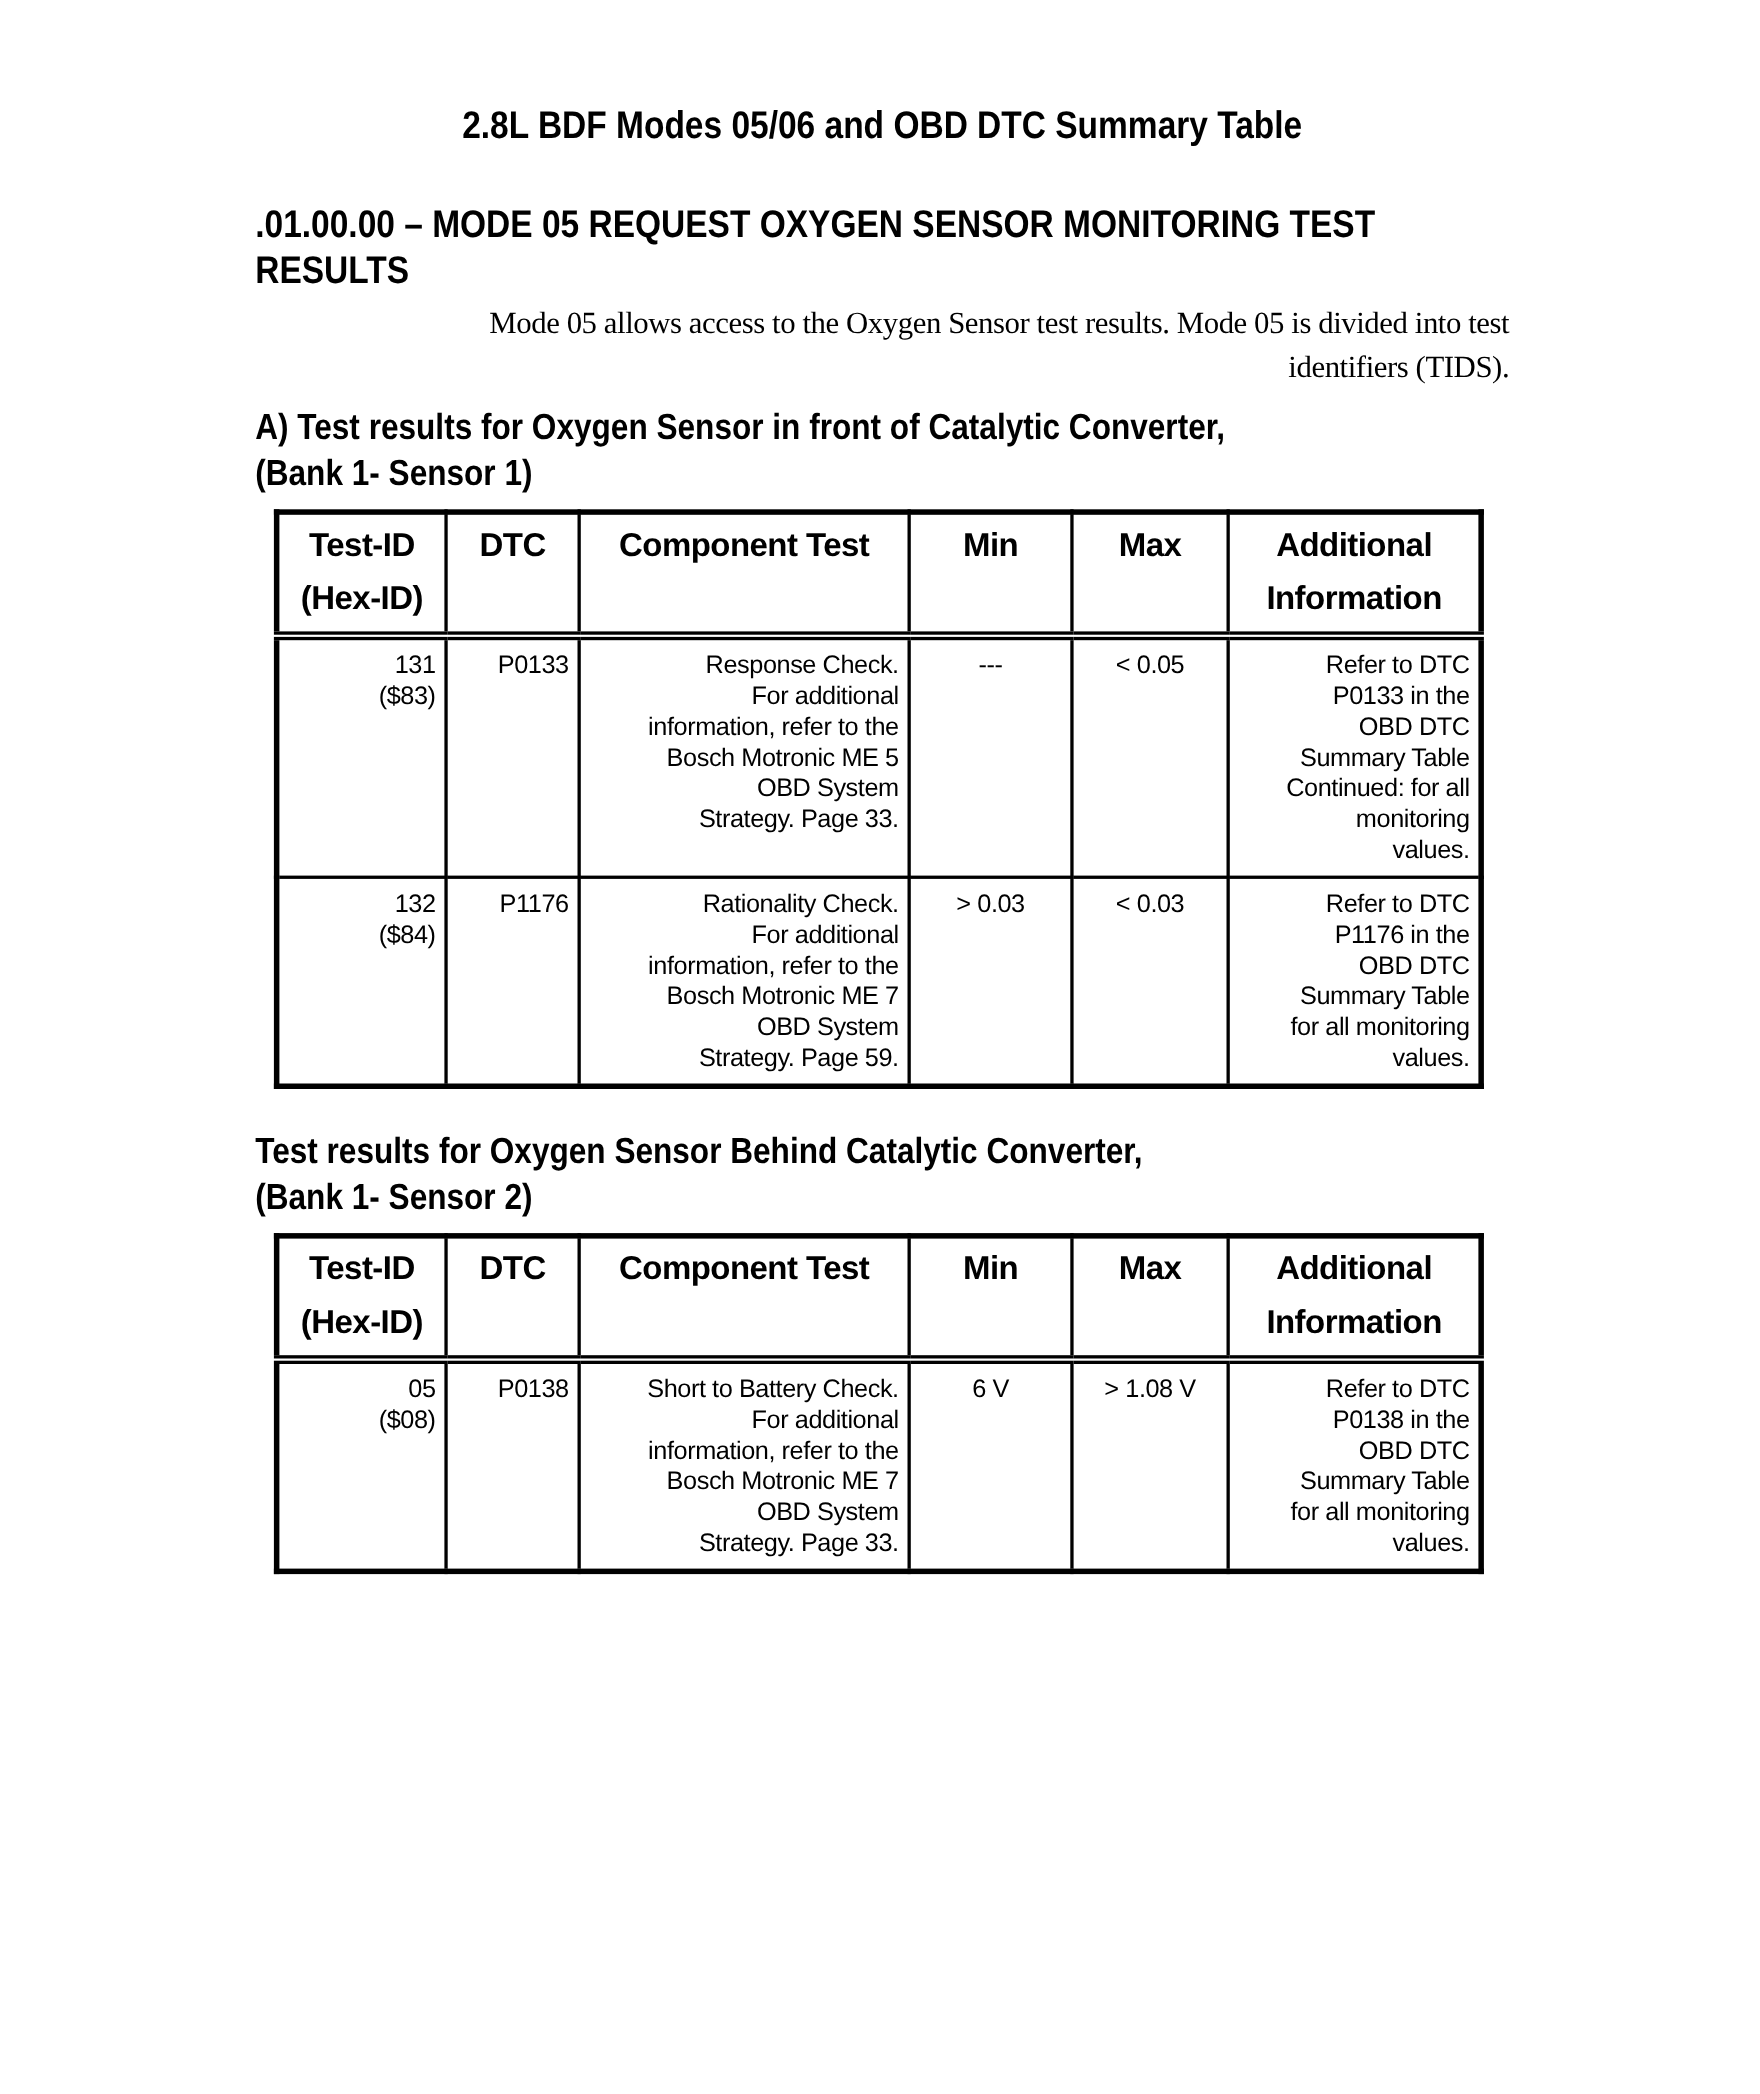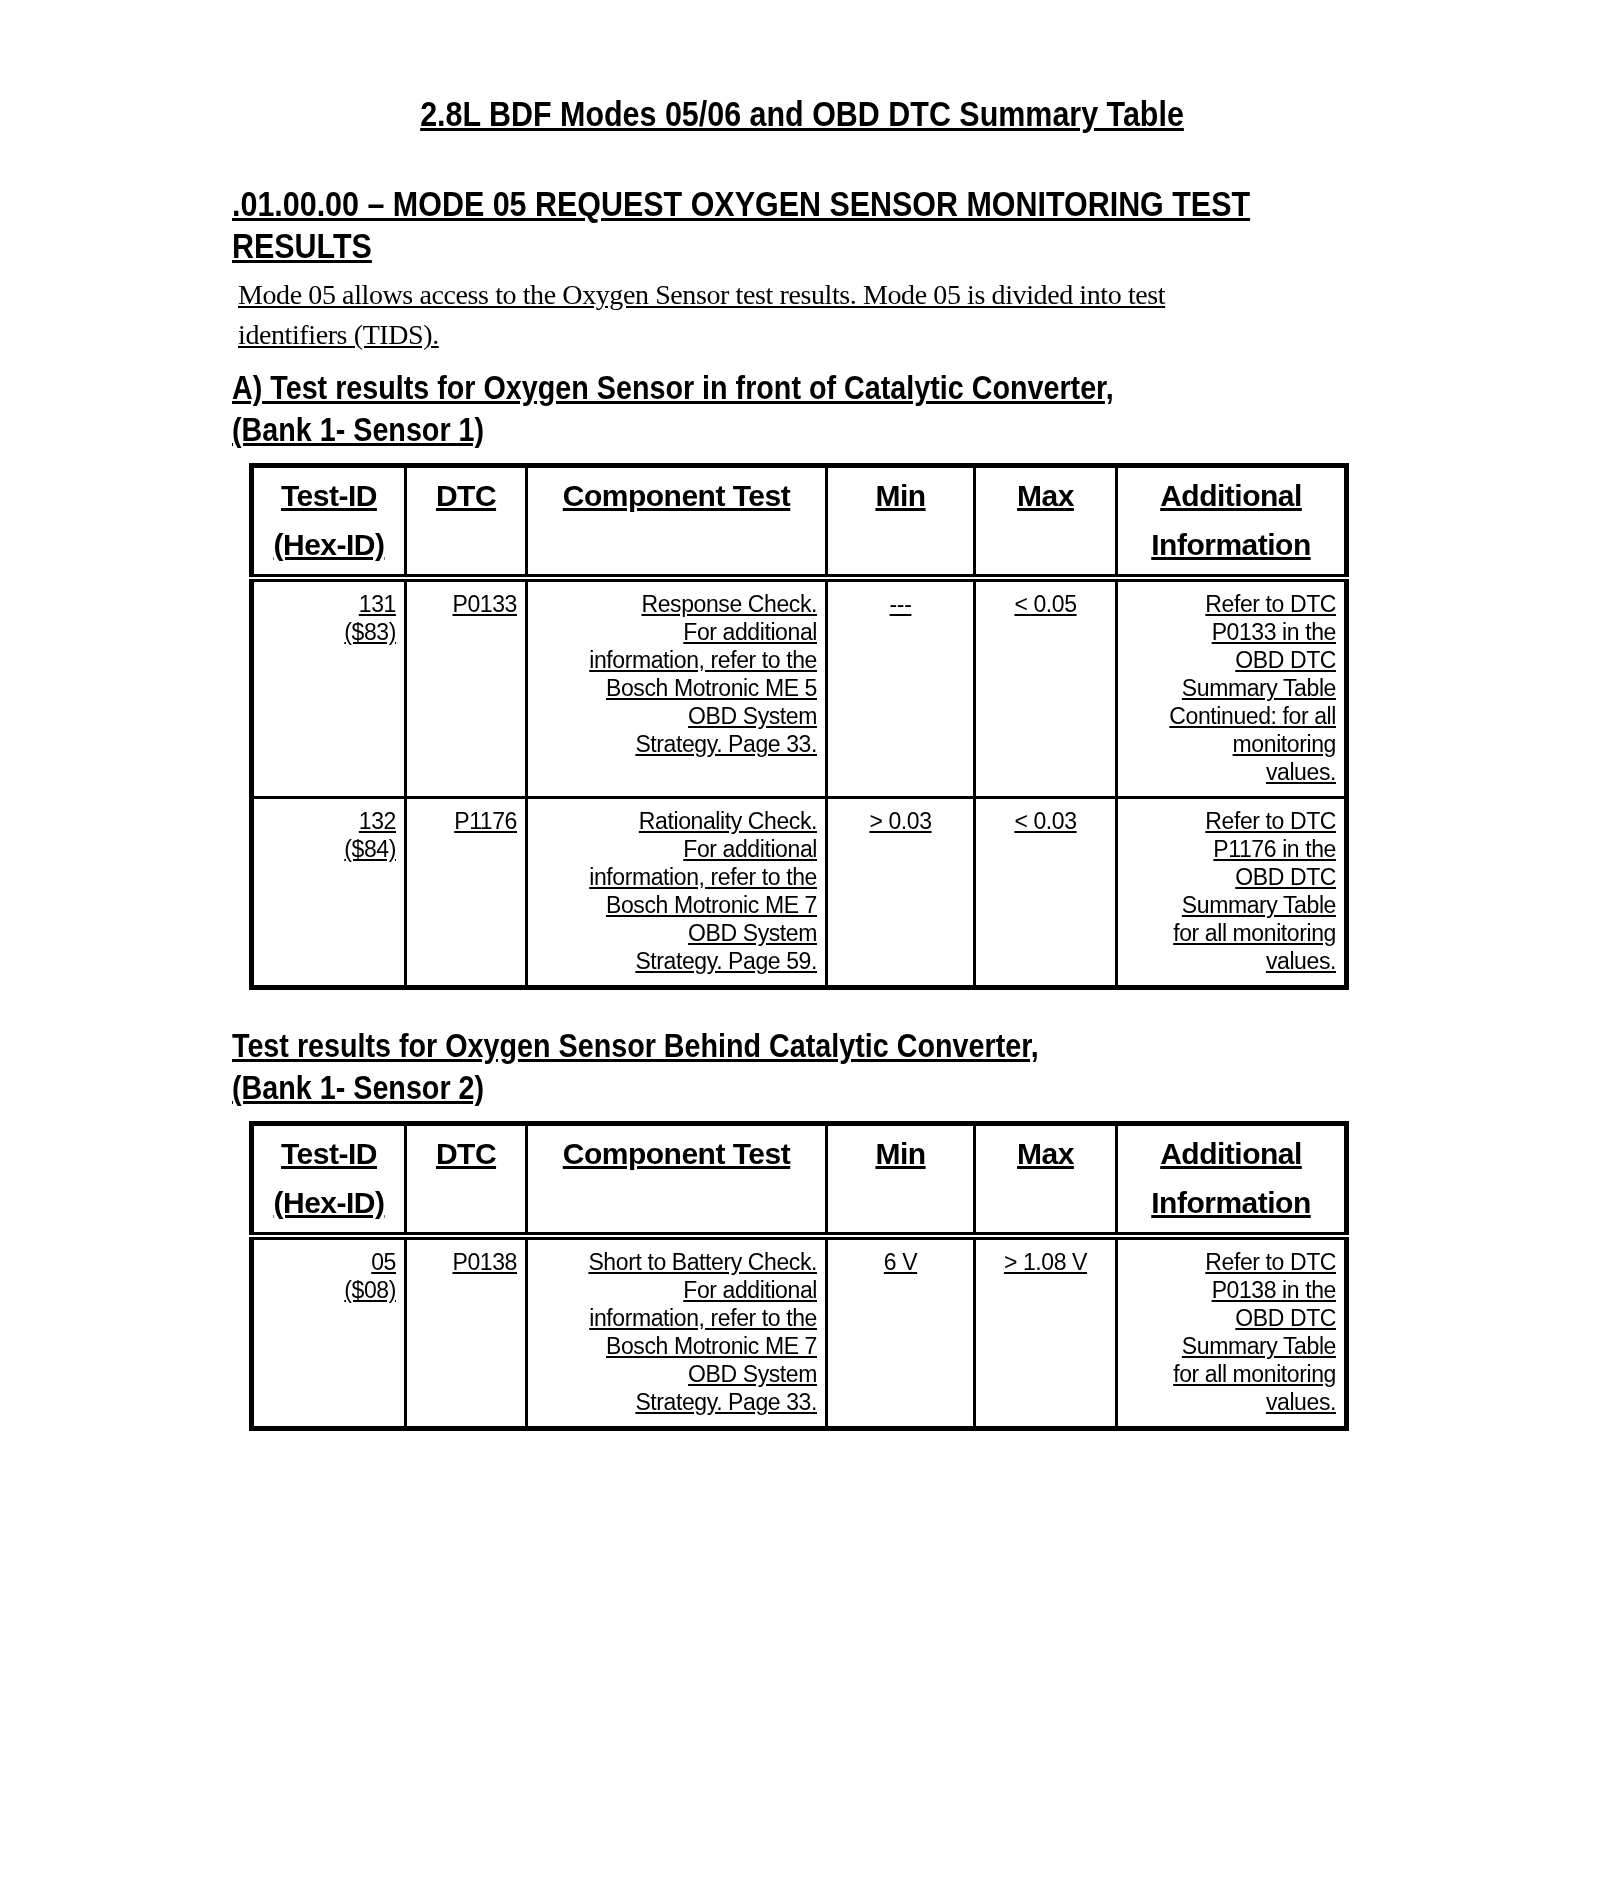--- a/index.html
+++ b/index.html
@@ -11,21 +11,20 @@
     width: 1600px;
     height: 1904px;
     font-family: "Liberation Sans", sans-serif;
     color: #000000;
     overflow: hidden;
   }
   .doc {
     width: 1140px;
     margin-left: 232px;
     padding-top: 93px;
-    text-decoration: underline;
   }
   .title {
     font-size: 35px;
     font-weight: bold;
     line-height: 42px;
     text-align: center;
     transform: scaleX(0.87);
     transform-origin: 50% 50%;
     white-space: pre;
   }
@@ -38,20 +37,21 @@
     transform-origin: 0 50%;
     white-space: pre;
   }
   .intro {
     margin: 8px 0 0 6px;
     font-family: "Liberation Serif", serif;
     font-size: 28px;
     line-height: 40px;
     letter-spacing: -0.4px;
     white-space: pre;
+    text-align: right;
   }
   .section-heading {
     margin-top: 12px;
     font-size: 33px;
     font-weight: bold;
     line-height: 42px;
     transform: scaleX(0.87);
     transform-origin: 0 50%;
     white-space: pre;
   }

